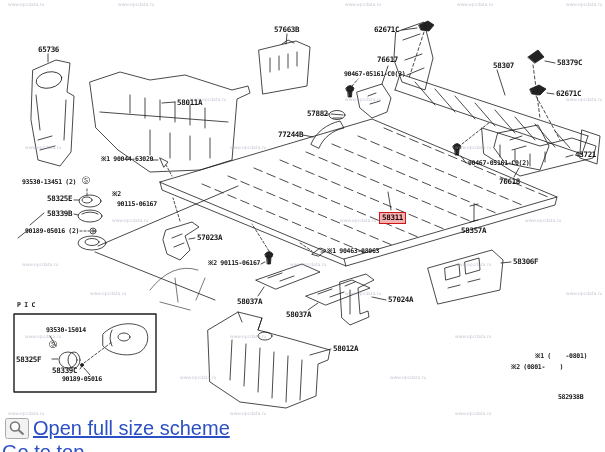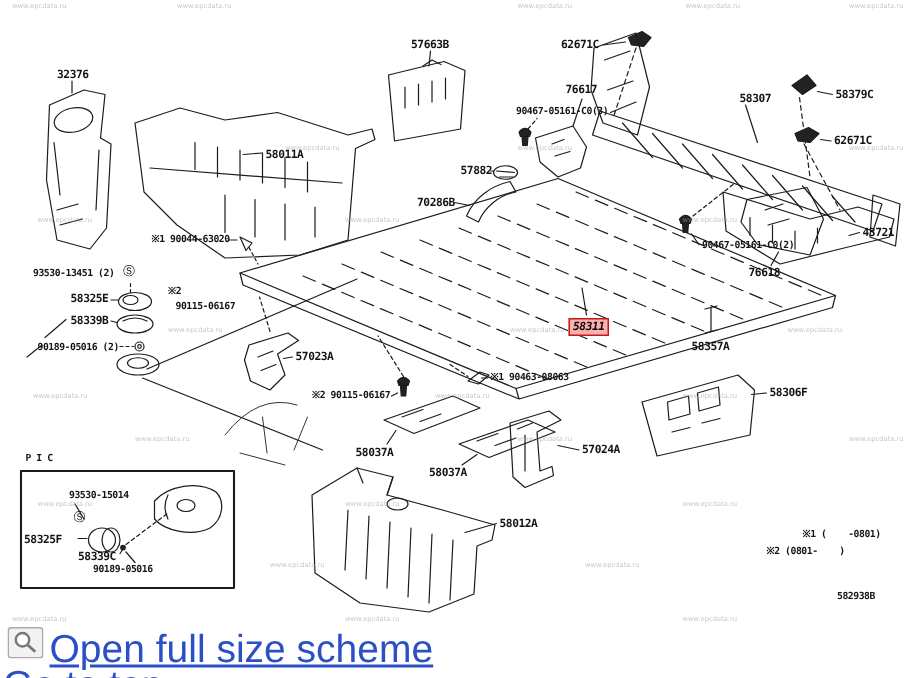--- a/index.html
+++ b/index.html
@@ -9,21 +9,21 @@
   #lineart{position:absolute;left:0;top:0}
   .lbl{position:absolute;font-family:"DejaVu Sans Mono",monospace;font-weight:700;
        color:#141414;white-space:pre;line-height:1;letter-spacing:-0.3px}
   .part{font-size:7.5px}
   .code{font-size:6.5px}
   .glyph{font-size:8px;font-weight:400;letter-spacing:0}
   .highlight{font-size:7.5px;background:#f4b2b2;border:1.5px solid #cf1616;
              color:#1a0000;padding:1px 2px 1px 2px;letter-spacing:-0.3px}
   .wm{position:absolute;font-size:4.5px;color:#9aa2b2;opacity:.6;white-space:nowrap;
       font-family:"DejaVu Sans",sans-serif;letter-spacing:0}
-  #links a{color:#2b50c5;text-decoration:underline;font-size:26px;
+  #links a{color:#2b50c5;text-decoration:underline;font-size:20px;
            font-family:"Liberation Sans","DejaVu Sans",sans-serif;position:absolute;white-space:nowrap}
   #open-link{left:33px;top:417px}
   #top-link{left:2px;top:441px}
   #mag-icon{position:absolute;left:5px;top:418px;width:24px;height:21px}
 </style>
 </head>
 <body>
 
 <div id="diagram">
 
@@ -245,45 +245,45 @@
       <div class="wm" style="left: 25px; top: 334px;">www.epcdata.ru</div>
       <div class="wm" style="left: 230px; top: 334px;">www.epcdata.ru</div>
       <div class="wm" style="left: 455px; top: 334px;">www.epcdata.ru</div>
       <div class="wm" style="left: 180px; top: 375px;">www.epcdata.ru</div>
       <div class="wm" style="left: 390px; top: 375px;">www.epcdata.ru</div>
       <div class="wm" style="left: 8px; top: 411px;">www.epcdata.ru</div>
       <div class="wm" style="left: 230px; top: 411px;">www.epcdata.ru</div>
       <div class="wm" style="left: 455px; top: 411px;">www.epcdata.ru</div>
     </div>
   <div id="labels">
-      <div class="lbl part" style="left: 38px; top: 46px;">32376</div>
+      <div class="lbl part" style="left: 38px; top: 46px;">65736</div>
       <div class="lbl part" style="left: 177px; top: 99px;">58011A</div>
       <div class="lbl part" style="left: 274px; top: 26px;">57663B</div>
       <div class="lbl part" style="left: 374px; top: 26px;">62671C</div>
       <div class="lbl part" style="left: 377px; top: 56px;">76617</div>
       <div class="lbl code" style="left: 344px; top: 71px;">90467-05161-C0(3)</div>
       <div class="lbl part" style="left: 493px; top: 62px; text-align: right;">58307</div>
       <div class="lbl part" style="left: 557px; top: 59px;">58379C</div>
       <div class="lbl part" style="left: 556px; top: 90px;">62671C</div>
       <div class="lbl part" style="left: 575px; top: 151px;">43721</div>
       <div class="lbl code" style="left: 468px; top: 160px;">90467-05161-C0(2)</div>
       <div class="lbl part" style="left: 499px; top: 178px;">76618</div>
       <div class="lbl part" style="left: 307px; top: 110px;">57882</div>
-      <div class="lbl part" style="left: 278px; top: 131px;">70286B</div>
+      <div class="lbl part" style="left: 278px; top: 131px;">77244B</div>
       <div class="lbl code" style="left: 101px; top: 156px;">※1 90044-63020</div>
       <div class="lbl code" style="left: 22px; top: 179px;">93530-13451 (2)</div>
       <div class="lbl glyph" style="left: 82px; top: 177px;">Ⓢ</div>
       <div class="lbl part" style="left: 47px; top: 195px;">58325E</div>
       <div class="lbl code" style="left: 112px; top: 191px;">※2</div>
       <div class="lbl code" style="left: 117px; top: 201px;">90115-06167</div>
       <div class="lbl part" style="left: 47px; top: 210px;">58339B</div>
       <div class="lbl code" style="left: 25px; top: 228px;">90189-05016 (2)</div>
       <div class="lbl part" style="left: 197px; top: 234px;">57023A</div>
       <div class="lbl code" style="left: 208px; top: 260px;">※2 90115-06167</div>
-      <div class="lbl highlight" style="left: 379px; top: 212px; font-style: italic;">58311</div>
+      <div class="lbl highlight" style="left: 379px; top: 212px;">58311</div>
       <div class="lbl part" style="left: 461px; top: 227px;">58357A</div>
       <div class="lbl code" style="left: 327px; top: 248px;">※1 90463-08063</div>
       <div class="lbl part" style="left: 513px; top: 258px;">58306F</div>
       <div class="lbl part" style="left: 237px; top: 298px;">58037A</div>
       <div class="lbl part" style="left: 286px; top: 311px;">58037A</div>
       <div class="lbl part" style="left: 388px; top: 296px;">57024A</div>
       <div class="lbl part" style="left: 333px; top: 345px;">58012A</div>
       <div class="lbl code" style="left: 17px; top: 302px;">P I C</div>
       <div class="lbl code" style="left: 46px; top: 327px;">93530-15014</div>
       <div class="lbl glyph" style="left: 49px; top: 341px;">Ⓢ</div>

